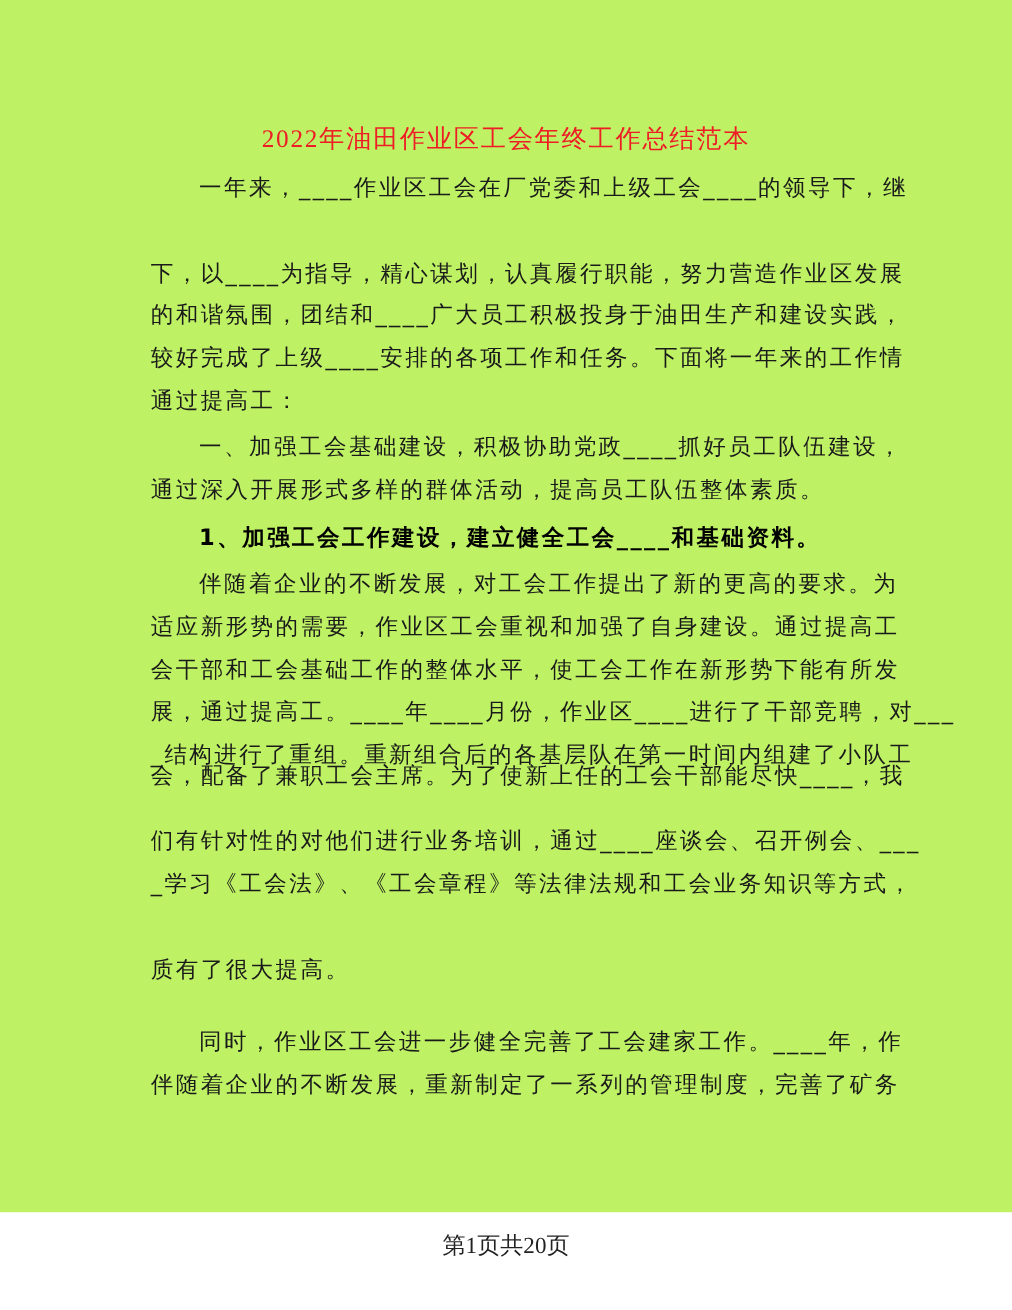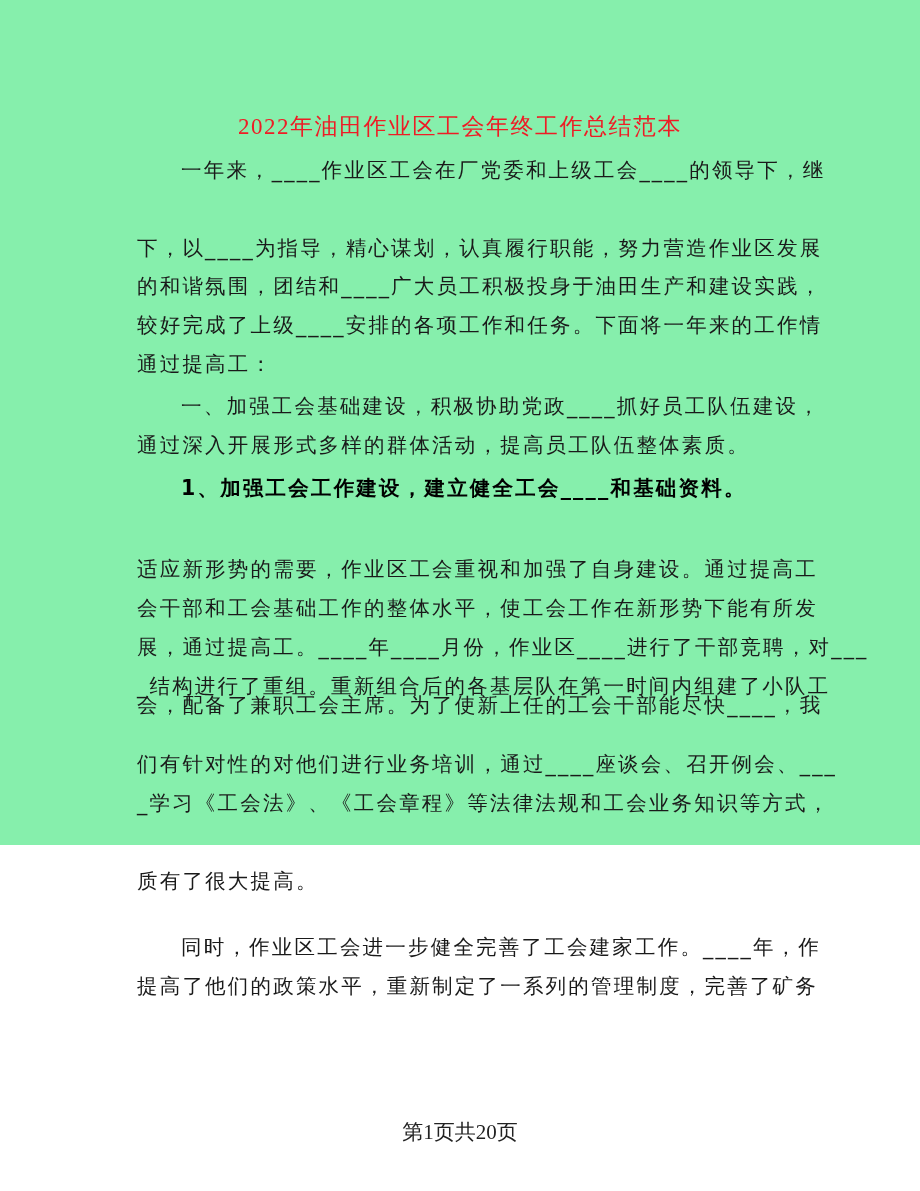--- a/index.html
+++ b/index.html
@@ -1,18 +1,18 @@
 <!DOCTYPE html>
 <html><head>
 <meta charset="utf-8">
 <style>
   html, body { margin: 0; padding: 0; background: #ffffff; }
   body { width: 920px; height: 1191px; position: relative; overflow: hidden;
          font-family: "DejaVu Sans", "Liberation Sans", sans-serif; color: #111; }
-  .page { position: absolute; left: 0; top: 0; width: 920px; height: 845px; background: #86efac; }
+  .page { position: absolute; left: 0; top: 0; width: 920px; height: 1102px; background: #bef264; }
   .title { position: absolute; top: 112px; left: 0; width: 920px; text-align: center;
            font-family: "Liberation Serif", "DejaVu Serif", serif;
            font-size: 23px; color: #ee1c25; letter-spacing: 1.5px; line-height: 30px; }
   .line { position: absolute; left: 137px; width: 644px; font-size: 20.5px; line-height: 26px;
           white-space: nowrap; letter-spacing: 2.2px; color: #1a1a1a; }
   .indent { padding-left: 44px; }
   .bold { font-weight: bold; color: #000; }
   .footer { position: absolute; top: 1118px; left: 0; width: 920px; text-align: center;
             font-family: "Liberation Serif", "DejaVu Serif", serif; font-size: 21px; color: #222; }
 </style>
@@ -26,26 +26,27 @@
   <div class="line" style="top:235px">下，以____为指导，精心谋划，认真履行职能，努力营造作业区发展</div>
   <div class="line" style="top:273px">的和谐氛围，团结和____广大员工积极投身于油田生产和建设实践，</div>
   <div class="line" style="top:312px">较好完成了上级____安排的各项工作和任务。下面将一年来的工作情</div>
   <div class="line" style="top:351px">通过提高工：</div>
 
   <div class="line indent" style="top:393px">一、加强工会基础建设，积极协助党政____抓好员工队伍建设，</div>
   <div class="line" style="top:432px">通过深入开展形式多样的群体活动，提高员工队伍整体素质。</div>
 
   <div class="line indent bold" style="top:475px">1、加强工会工作建设，建立健全工会____和基础资料。</div>
 
+  <div class="line indent" style="top:517px">伴随着企业的不断发展，对工会工作提出了新的更高的要求。为</div>
   <div class="line" style="top:556px">适应新形势的需要，作业区工会重视和加强了自身建设。通过提高工</div>
   <div class="line" style="top:595px">会干部和工会基础工作的整体水平，使工会工作在新形势下能有所发</div>
   <div class="line" style="top:634px">展，通过提高工。____年____月份，作业区____进行了干部竞聘，对___</div>
   <div class="line" style="top:673px">_结构进行了重组。重新组合后的各基层队在第一时间内组建了小队工</div>
   <div class="line" style="top:692px">会，配备了兼职工会主席。为了使新上任的工会干部能尽快____，我</div>
   <div class="line" style="top:751px">们有针对性的对他们进行业务培训，通过____座谈会、召开例会、___</div>
   <div class="line" style="top:790px">_学习《工会法》、《工会章程》等法律法规和工会业务知识等方式，</div>
   <div class="line" style="top:868px">质有了很大提高。</div>
 
   <div class="line indent" style="top:934px">同时，作业区工会进一步健全完善了工会建家工作。____年，作</div>
-  <div class="line" style="top:973px">提高了他们的政策水平，重新制定了一系列的管理制度，完善了矿务</div>
+  <div class="line" style="top:973px">伴随着企业的不断发展，重新制定了一系列的管理制度，完善了矿务</div>
 
   <div class="footer">第1页共20页</div>
 </div>
 
 </body></html>

